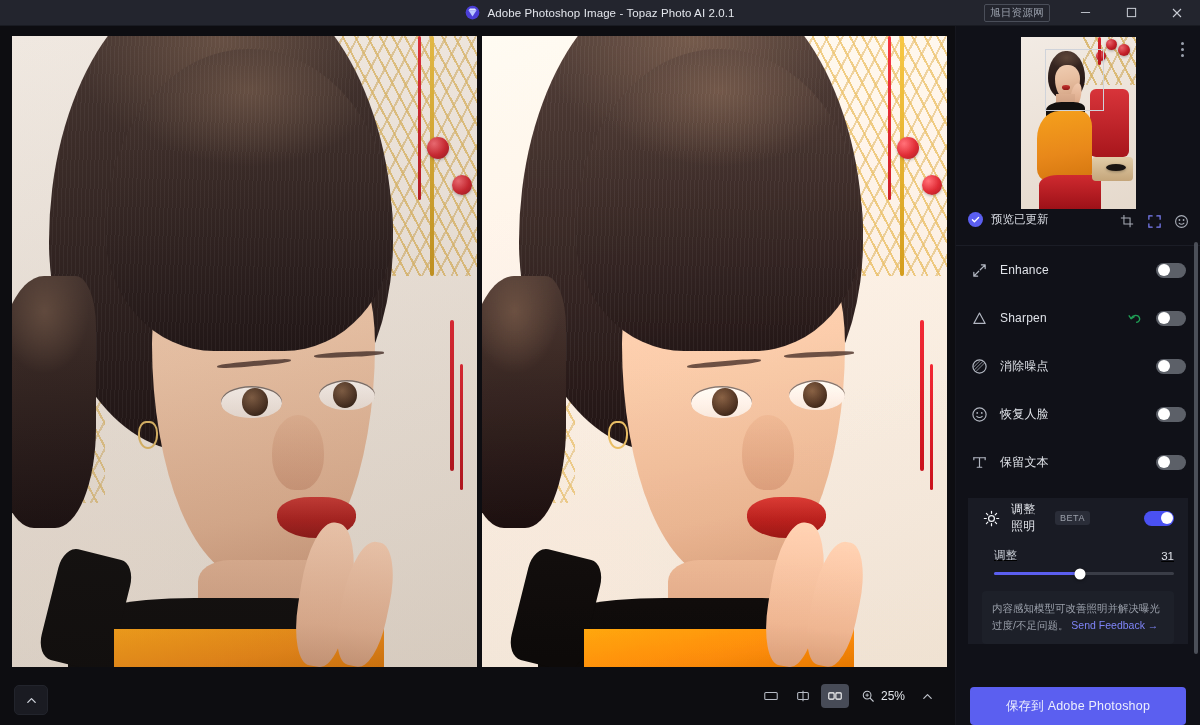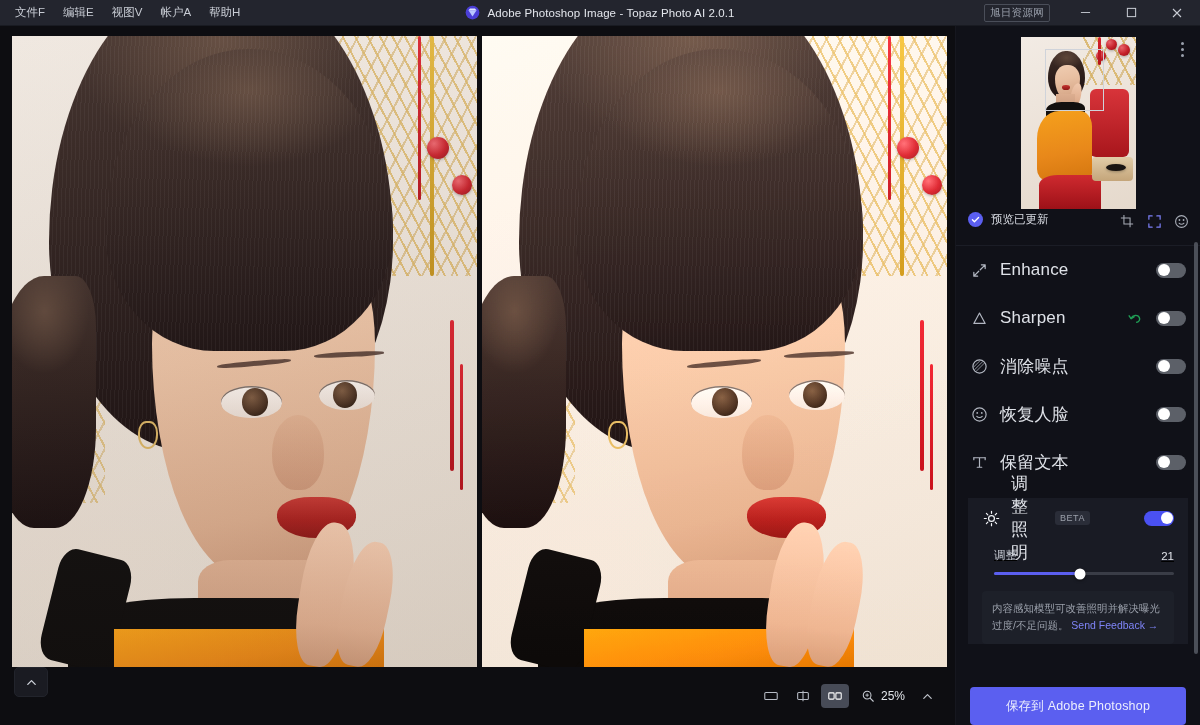--- a/index.html
+++ b/index.html
@@ -106,21 +106,21 @@
   .top-black { position: absolute; background: #13100f; }
   .top-orange { position: absolute; background: linear-gradient(170deg, #f5a01c 0%, #e8881a 60%, #d4760f 100%); }
   .finger { position: absolute; border-radius: 46% 46% 40% 40%; background: linear-gradient(175deg, #f0c8ad 0%, #dfae8f 70%, #cb9878 100%); }
   .earring { position: absolute; border-radius: 50%; border: 2.5px solid #d8b263; }
   .shine { position: absolute; inset: 0; background: linear-gradient(180deg, rgba(255,255,255,.05), rgba(0,0,0,.05)); }
   .pane.enhanced .shine { background: linear-gradient(180deg, rgba(255,250,245,.10), rgba(0,0,0,.02)); }
   .pane.enhanced .photo { filter: contrast(1.06) saturate(1.07) brightness(1.05); }
 
   
   .bottombar {
-    height: 58px; flex: 0 0 58px; display: flex; align-items: flex-start;
+    height: 58px; flex: 0 0 58px; display: flex; align-items: flex-end;
     padding: 0 16px 10px 14px; position: relative;
   }
   .collapse-btn {
     width: 34px; height: 30px; border-radius: 5px; background: #1a1b22;
     display: flex; align-items: center; justify-content: center; color: #d0d4dc;
     border: 1px solid #22242c;
   }
   .view-tools {
     position: absolute; right: 16px; top: 50%; transform: translateY(-50%);
     display: flex; align-items: center; gap: 4px;
@@ -168,21 +168,21 @@
   .status-text { font-size: 11.5px; color: #d7dae1; flex: 1; }
   .mini-icons { display: flex; align-items: center; gap: 9px; }
   .mini-ic { width: 18px; height: 18px; display: flex; align-items: center; justify-content: center; color: #a7acb6; }
   .mini-ic.on { color: #7b7ff5; }
 
   .filter-list { flex: 1; overflow: hidden; position: relative; }
   .frow {
     height: 48px; display: flex; align-items: center; padding: 0 14px 0 14px; gap: 11px;
   }
   .ficon { width: 19px; height: 19px; display: flex; align-items: center; justify-content: center; color: #b2b7c1; flex: 0 0 19px; }
-  .flabel { font-size: 17px; color: #dfe2e8; flex: 1; letter-spacing: .2px; }
+  .flabel { font-size: 12px; color: #dfe2e8; flex: 1; letter-spacing: .2px; }
   .undo-ic { color: #1f9d55; margin-right: 2px; display: flex; align-items: center; }
   .toggle {
     width: 30px; height: 15px; border-radius: 8px; background: #5c6068; position: relative; flex: 0 0 30px;
   }
   .toggle i {
     position: absolute; width: 12px; height: 12px; border-radius: 50%; background: #fff;
     top: 1.5px; left: 1.5px; transition: none;
   }
   .toggle.on { background: #4a51f2; }
   .toggle.on i { left: 16.5px; }
@@ -220,27 +220,20 @@
     position: absolute; right: 2px; top: 216px; width: 4px; height: 412px;
     border-radius: 3px; background: #4b4f58;
   }
 </style>
 </head>
 <body>
 
 <div class="app">
 
   <div class="titlebar">
-    <div class="menu">
-      <div class="menu-item">文件F</div>
-      <div class="menu-item">编辑E</div>
-      <div class="menu-item">视图V</div>
-      <div class="menu-item">帐户A</div>
-      <div class="menu-item">帮助H</div>
-    </div>
 
     <div class="title-center">
       <svg class="logo-gem" viewBox="0 0 24 24">
         <circle cx="12" cy="12" r="11" fill="#4b3fd6"></circle>
         <path d="M5.5 8.5h13L12 18.5z" fill="#b9c7ff"></path>
         <path d="M5.5 8.5h13l-2.6-3H8.1z" fill="#dee6ff"></path>
       </svg>
       <div class="title-text">Adobe Photoshop Image - Topaz Photo AI 2.0.1</div>
     </div>
 
@@ -541,21 +534,21 @@
             <div class="beta">BETA</div>
             <div style="flex:1"></div>
             <div class="toggle on">
                 <i></i>
               </div>
           </div>
 
           <div class="slider-block">
             <div class="slider-top">
               <span class="slider-lbl">调整</span>
-              <span class="slider-val">21</span>
+              <span class="slider-val">31</span>
             </div>
             <div class="track">
               <div class="fill" style="width:48%"></div>
               <div class="knob" style="left:48%"></div>
             </div>
           </div>
 
           <div class="desc-box">
             <span>内容感知模型可改善照明并解决曝光过度/不足问题。</span>
             <span class="fb-link">Send Feedback →</span>

